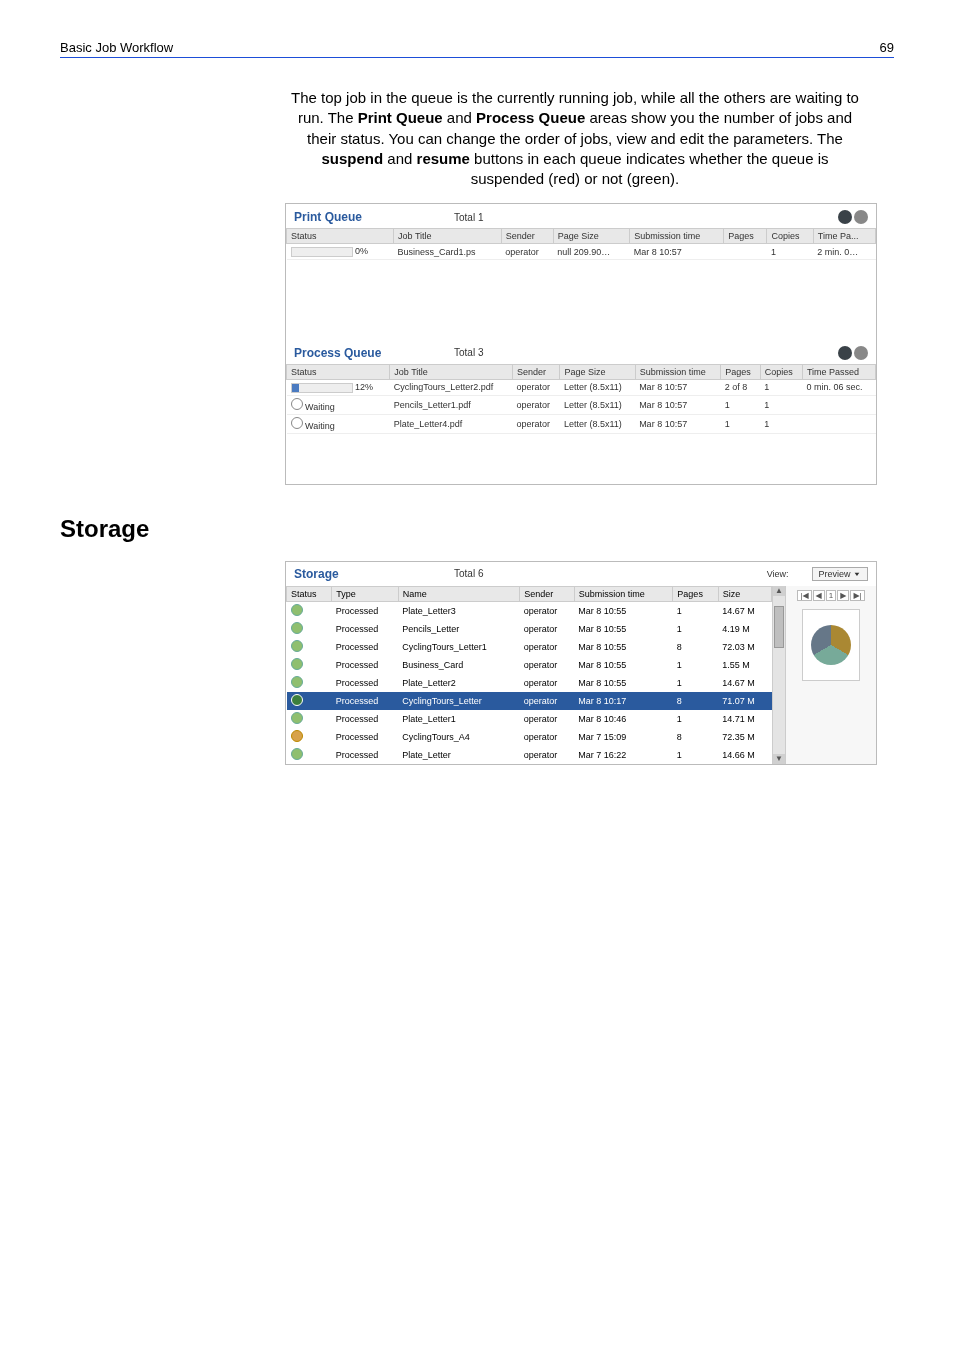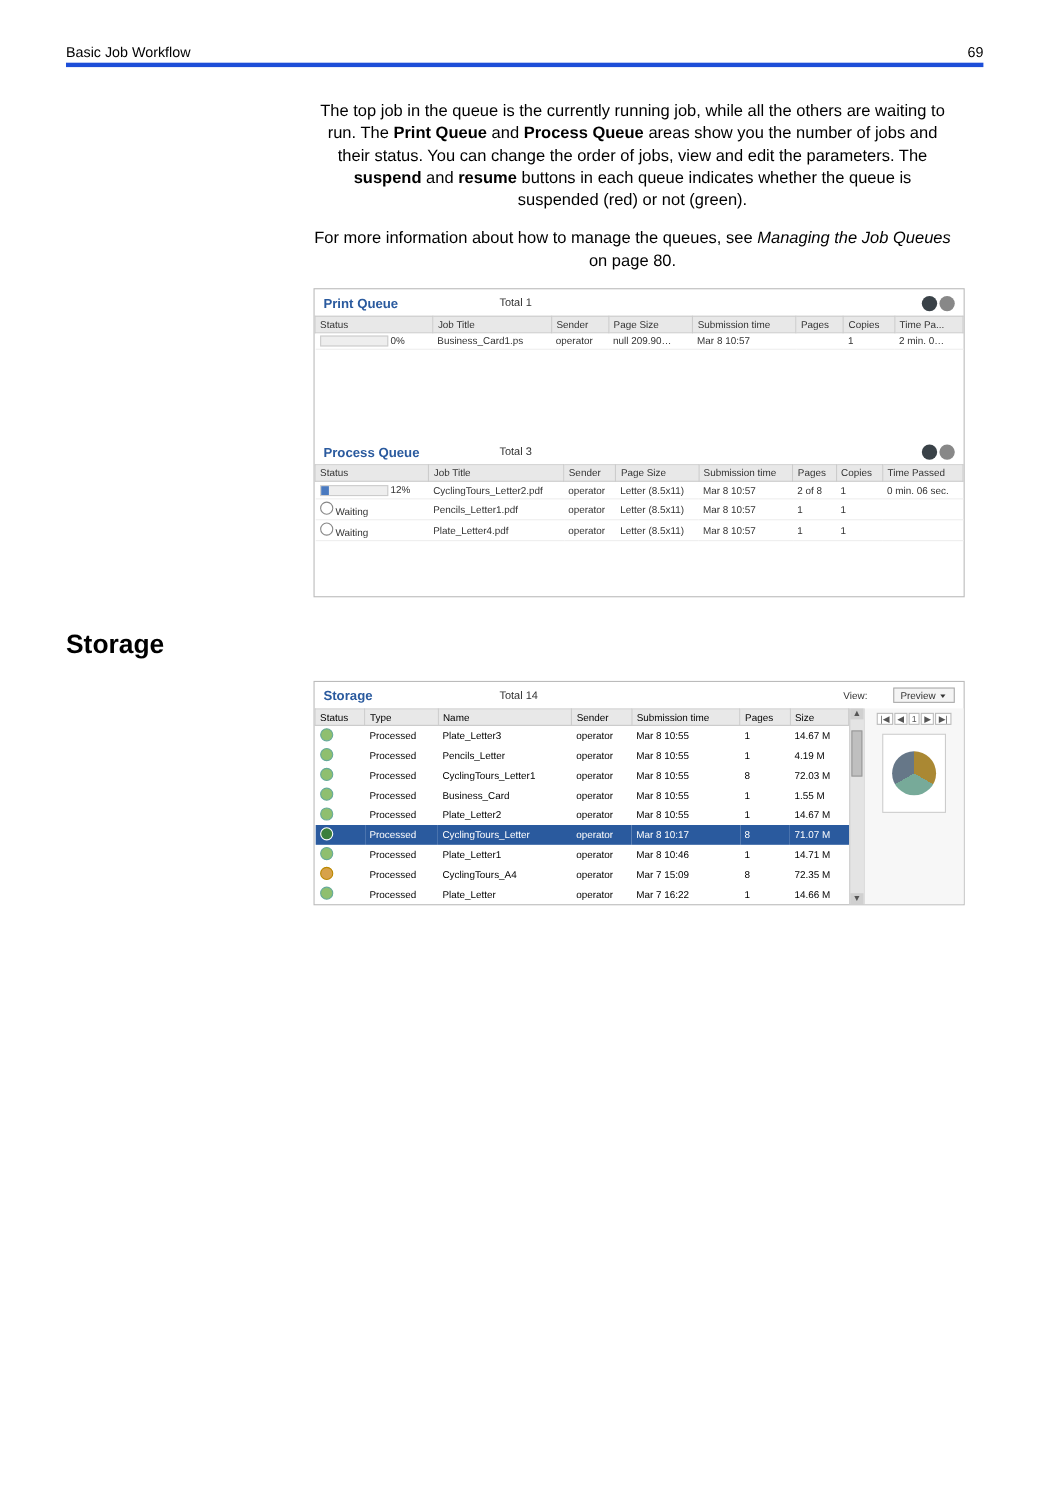--- a/index.html
+++ b/index.html
@@ -9,21 +9,21 @@
     background: #fff;
     color: #000;
     width: 954px;
   }
   .page {
     position: relative;
     padding: 40px 60px 40px 60px;
     box-sizing: border-box;
   }
   .header-line {
-    border-bottom: 4px solid #1d4ed8;
+    border-bottom: 1px solid #1d4ed8;
     padding-bottom: 2px;
     margin-bottom: 30px;
     display: flex;
     justify-content: space-between;
     font-size: 13px;
   }
   .body-text {
     margin-left: 225px;
     width: 580px;
     font-size: 15px;
@@ -95,23 +95,20 @@
 <div class="page">
   <div class="header-line">
     <span>Basic Job Workflow</span>
     <span>69</span>
   </div>
 
   <p class="body-text">
     <span>The top job in the queue is the currently running job, while all the others are waiting to run. The </span><b>Print Queue</b><span> and </span><b>Process Queue</b><span> areas show you the number of jobs and their status. You can change the order of jobs, view and edit the parameters. The </span><b>suspend</b><span> and </span><b>resume</b><span> buttons in each queue indicates whether the queue is suspended (red) or not (green).</span>
   </p>
 
-  <p class="body-text">
-    <span>For more information about how to manage the queues, see </span><i>Managing the Job Queues</i><span> on page 80.</span>
-  </p>
 
   <div class="panel-wrap">
     <div class="panel-title-row">
       <span class="panel-title">Print Queue</span>
       <span class="panel-total">Total 1</span>
       <span class="panel-icons">
         <span class="round-icon dark"></span>
         <span class="round-icon"></span>
       </span>
     </div>
@@ -198,21 +195,21 @@
         </tbody>
     </table>
     <div style="height:50px"></div>
   </div>
 
   <h2 class="section-heading">Storage</h2>
 
   <div class="storage-panel">
     <div class="storage-header">
       <span class="panel-title">Storage</span>
-      <span class="panel-total">Total 14</span>
+      <span class="panel-total">Total 6</span>
       <span class="right">
         <span>View:</span>
         <span class="preview-drop"><span>Preview</span> <span class="chev">▼</span></span>
       </span>
     </div>
     <div class="storage-body">
       <div class="storage-table-wrap">
         <table class="storage-table">
           <thead>
               <tr>

